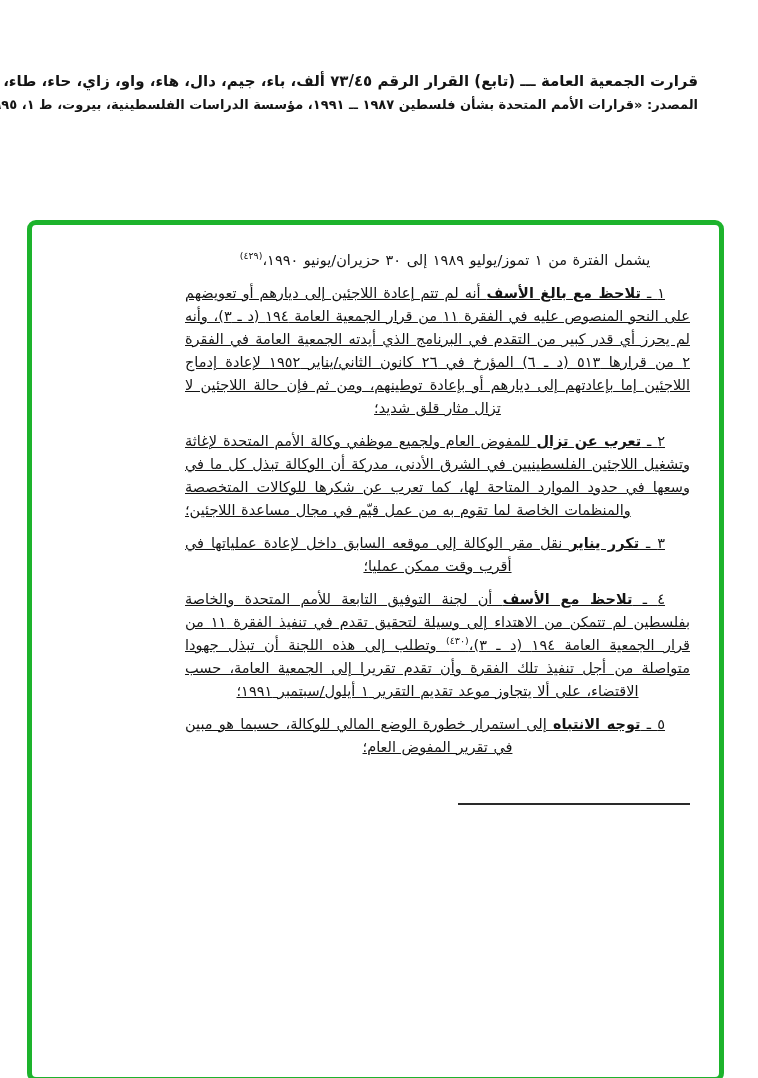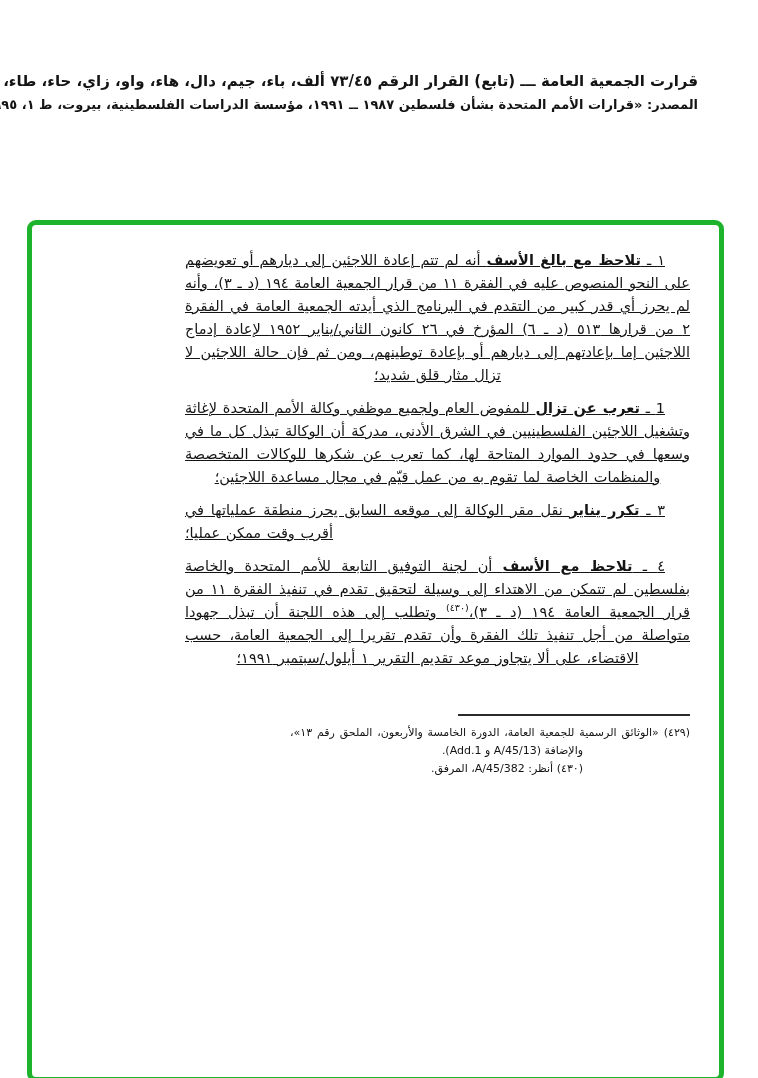--- a/index.html
+++ b/index.html
@@ -113,28 +113,26 @@
 <div class="page">
 
   <div class="header">
     <div class="header-title">قرارت الجمعية العامة ـــ (تابع) القرار الرقم ٧٣/٤٥ ألف، باء، جيم، دال، هاء، واو، زاي، حاء، طاء، ياء، كاف</div>
     <div class="header-source">المصدر: «قرارات الأمم المتحدة بشأن فلسطين ١٩٨٧ ــ ١٩٩١، مؤسسة الدراسات الفلسطينية، بيروت، ط ١، ١٩٩٥، مج ٤، ص ٢٠٦ ــ ٢٢٠»</div>
   </div>
 
   <div class="greenbox">
     <div class="textcol">
       <div id="paragraphs">
+          <div class="para intro"><span>يشمل الفترة من ١ تموز/يوليو ١٩٨٩ إلى ٣٠ حزيران/يونيو ١٩٩٠،</span><sup class="fnref">(٤٢٩)</sup></div>
           <div class="para numbered"><span>١ ـ </span><b>تلاحظ مع بالغ الأسف</b><span> أنه لم تتم إعادة اللاجئين إلى ديارهم أو تعويضهم على النحو المنصوص عليه في الفقرة ١١ من قرار الجمعية العامة ١٩٤ (د ـ ٣)، وأنه لم يحرز أي قدر كبير من التقدم في البرنامج الذي أيدته الجمعية العامة في الفقرة ٢ من قرارها ٥١٣ (د ـ ٦) المؤرخ في ٢٦ كانون الثاني/يناير ١٩٥٢ لإعادة إدماج اللاجئين إما بإعادتهم إلى ديارهم أو بإعادة توطينهم، ومن ثم فإن حالة اللاجئين لا تزال مثار قلق شديد؛</span></div>
-          <div class="para numbered"><span>1 ـ </span><b>تعرب عن تزال</b><span> للمفوض العام ولجميع موظفي وكالة الأمم المتحدة لإغاثة وتشغيل اللاجئين الفلسطينيين في الشرق الأدنى، مدركة أن الوكالة تبذل كل ما في وسعها في حدود الموارد المتاحة لها، كما تعرب عن شكرها للوكالات المتخصصة والمنظمات الخاصة لما تقوم به من عمل قيّم في مجال مساعدة اللاجئين؛</span></div>
-          <div class="para numbered"><span>٣ ـ </span><b>تكرر يناير</b><span> نقل مقر الوكالة إلى موقعه السابق يحرز منطقة عملياتها في أقرب وقت ممكن عمليا؛</span></div>
+          <div class="para numbered"><span>٢ ـ </span><b>تعرب عن تزال</b><span> للمفوض العام ولجميع موظفي وكالة الأمم المتحدة لإغاثة وتشغيل اللاجئين الفلسطينيين في الشرق الأدنى، مدركة أن الوكالة تبذل كل ما في وسعها في حدود الموارد المتاحة لها، كما تعرب عن شكرها للوكالات المتخصصة والمنظمات الخاصة لما تقوم به من عمل قيّم في مجال مساعدة اللاجئين؛</span></div>
+          <div class="para numbered"><span>٣ ـ </span><b>تكرر يناير</b><span> نقل مقر الوكالة إلى موقعه السابق داخل لإعادة عملياتها في أقرب وقت ممكن عمليا؛</span></div>
           <div class="para numbered"><span>٤ ـ </span><b>تلاحظ مع الأسف</b><span> أن لجنة التوفيق التابعة للأمم المتحدة والخاصة بفلسطين لم تتمكن من الاهتداء إلى وسيلة لتحقيق تقدم في تنفيذ الفقرة ١١ من قرار الجمعية العامة ١٩٤ (د ـ ٣)،</span><sup class="fnref">(٤٣٠)</sup><span> وتطلب إلى هذه اللجنة أن تبذل جهودا متواصلة من أجل تنفيذ تلك الفقرة وأن تقدم تقريرا إلى الجمعية العامة، حسب الاقتضاء، على ألا يتجاوز موعد تقديم التقرير ١ أيلول/سبتمبر ١٩٩١؛</span></div>
+          <div class="para numbered"><span>٥ ـ </span><b>توجه الانتباه</b><span> إلى استمرار خطورة الوضع المالي للوكالة، حسبما هو مبين في تقرير المفوض العام؛</span></div>
         </div>
       <div class="footnotes">
         <div class="fnrule"></div>
-        <div id="footnotes">
-            <div class="fn hang">(٤٢٩) «الوثائق الرسمية للجمعية العامة، الدورة الخامسة والأربعون، الملحق رقم ١٣»، والإضافة (A/45/13 و Add.1).</div>
-            <div class="fn indent">(٤٣٠) أنظر: A/45/382، المرفق.</div>
-          </div>
       </div>
     </div>
   </div>
 
 </div>
 
 </body></html>

